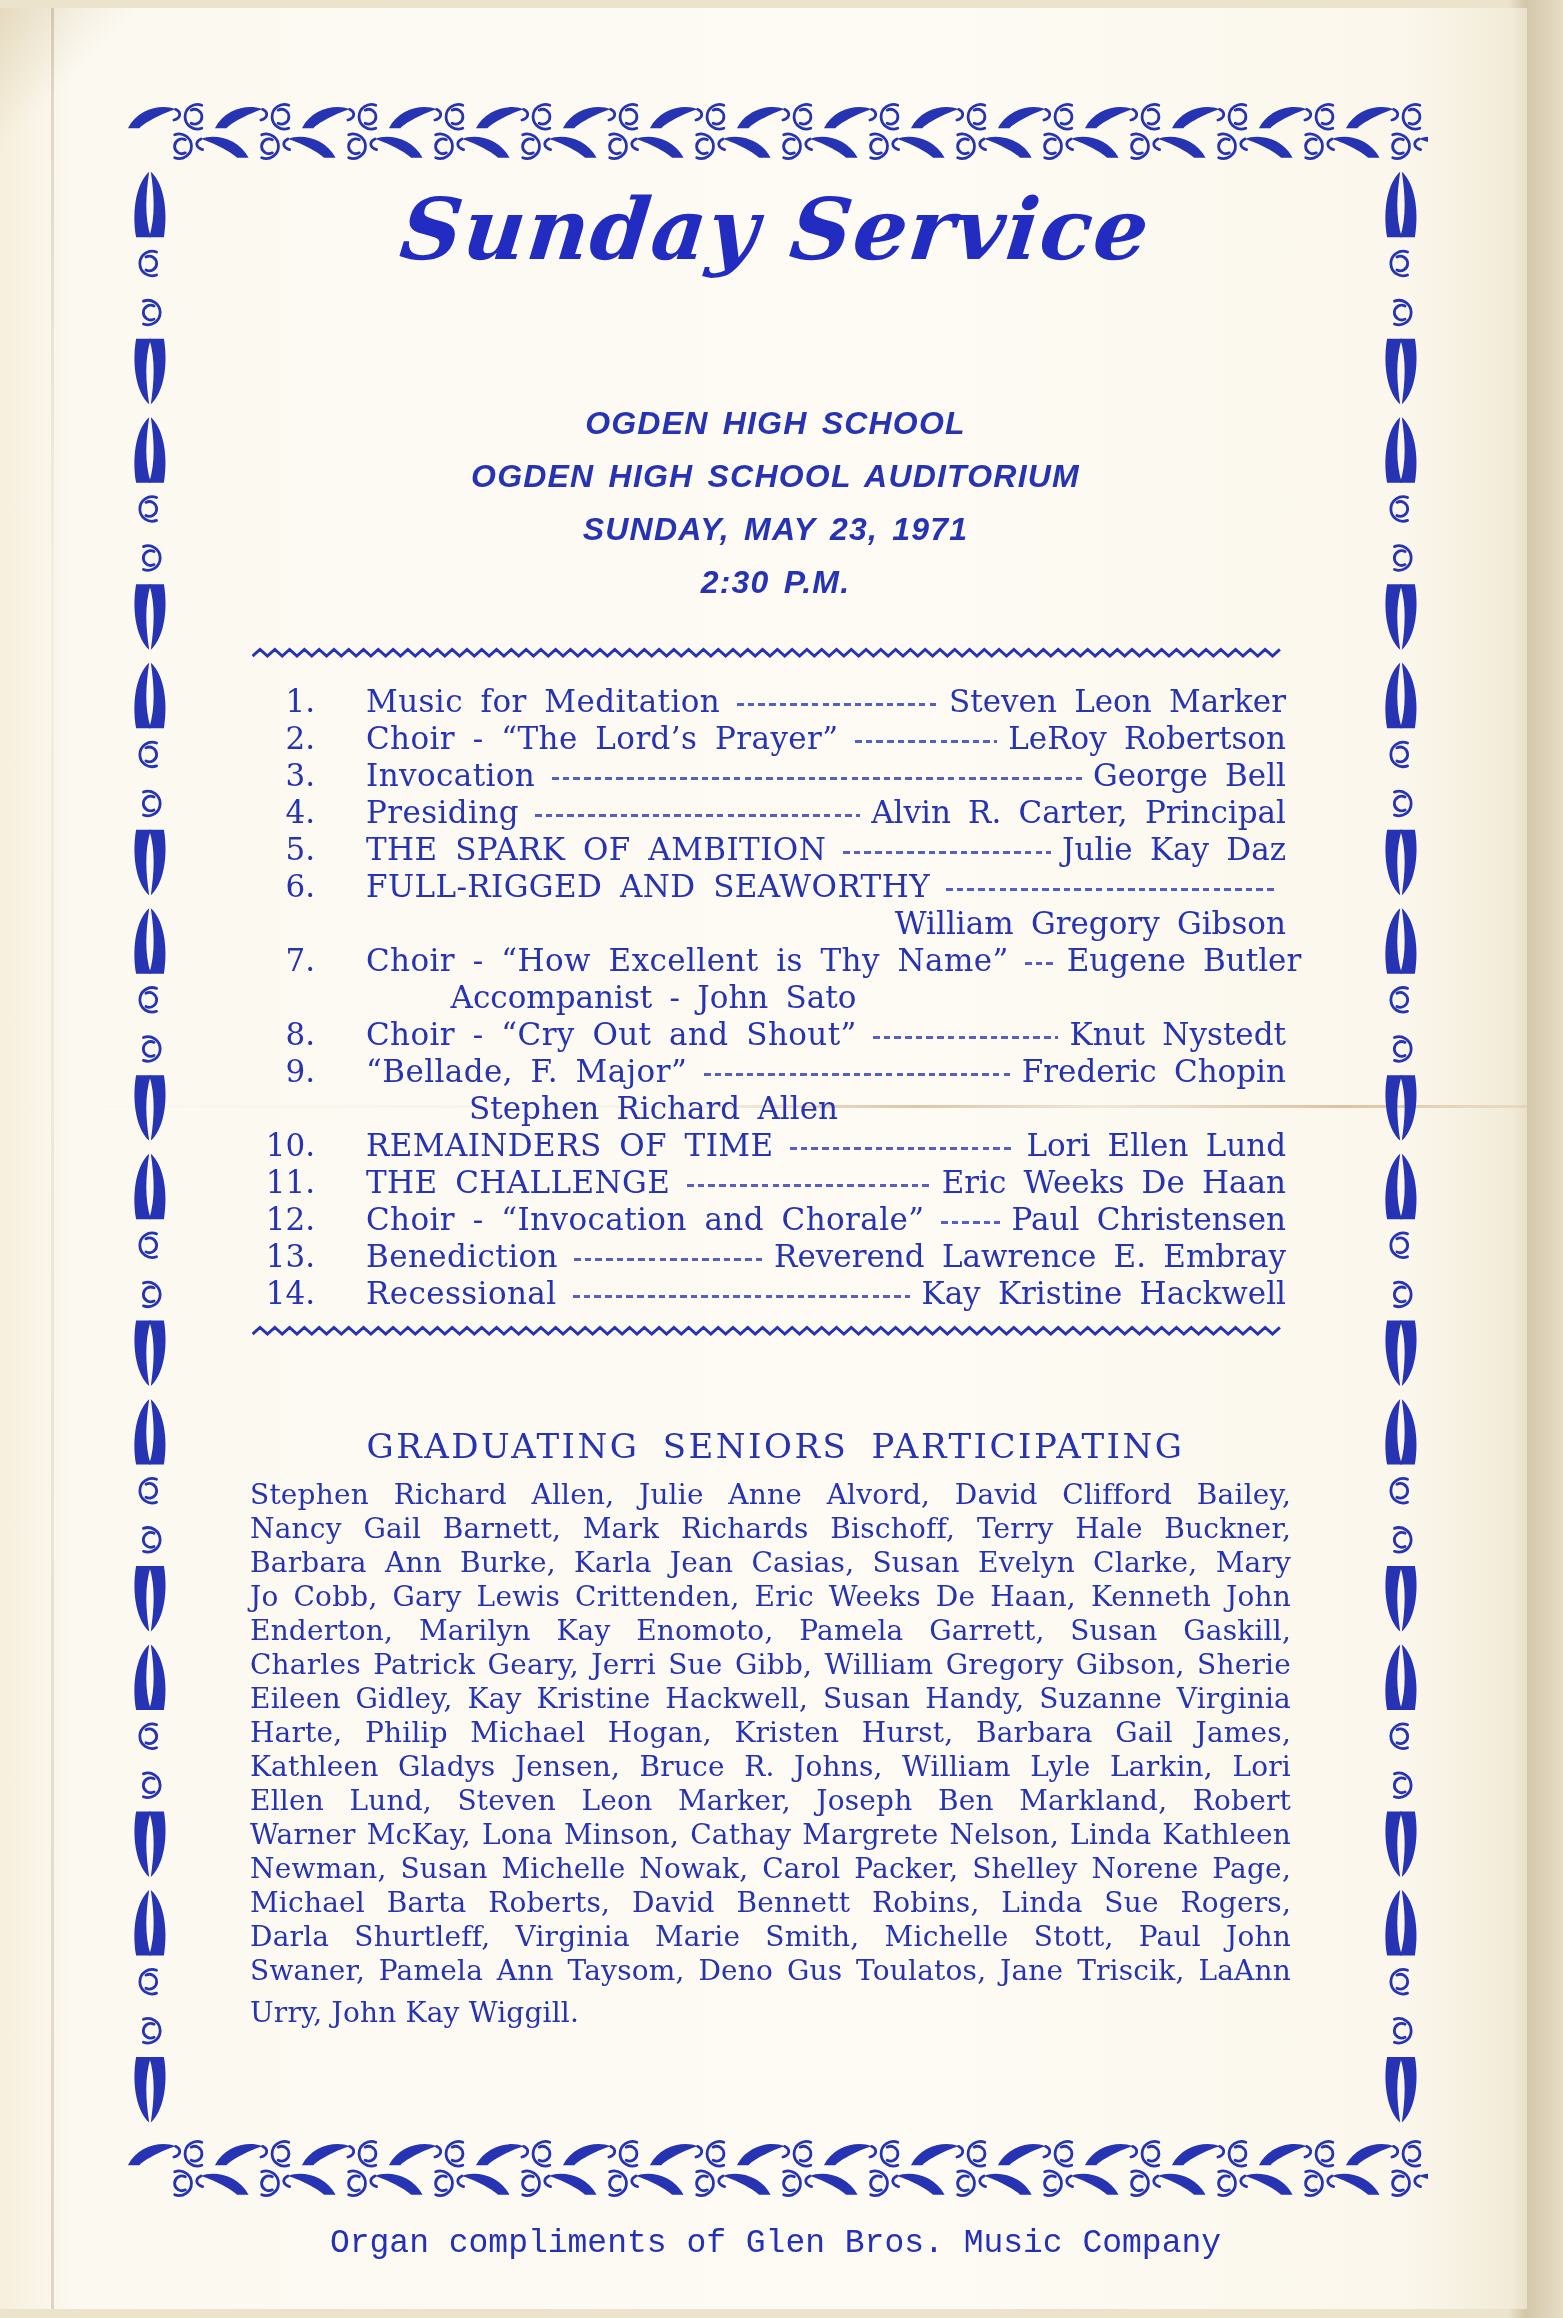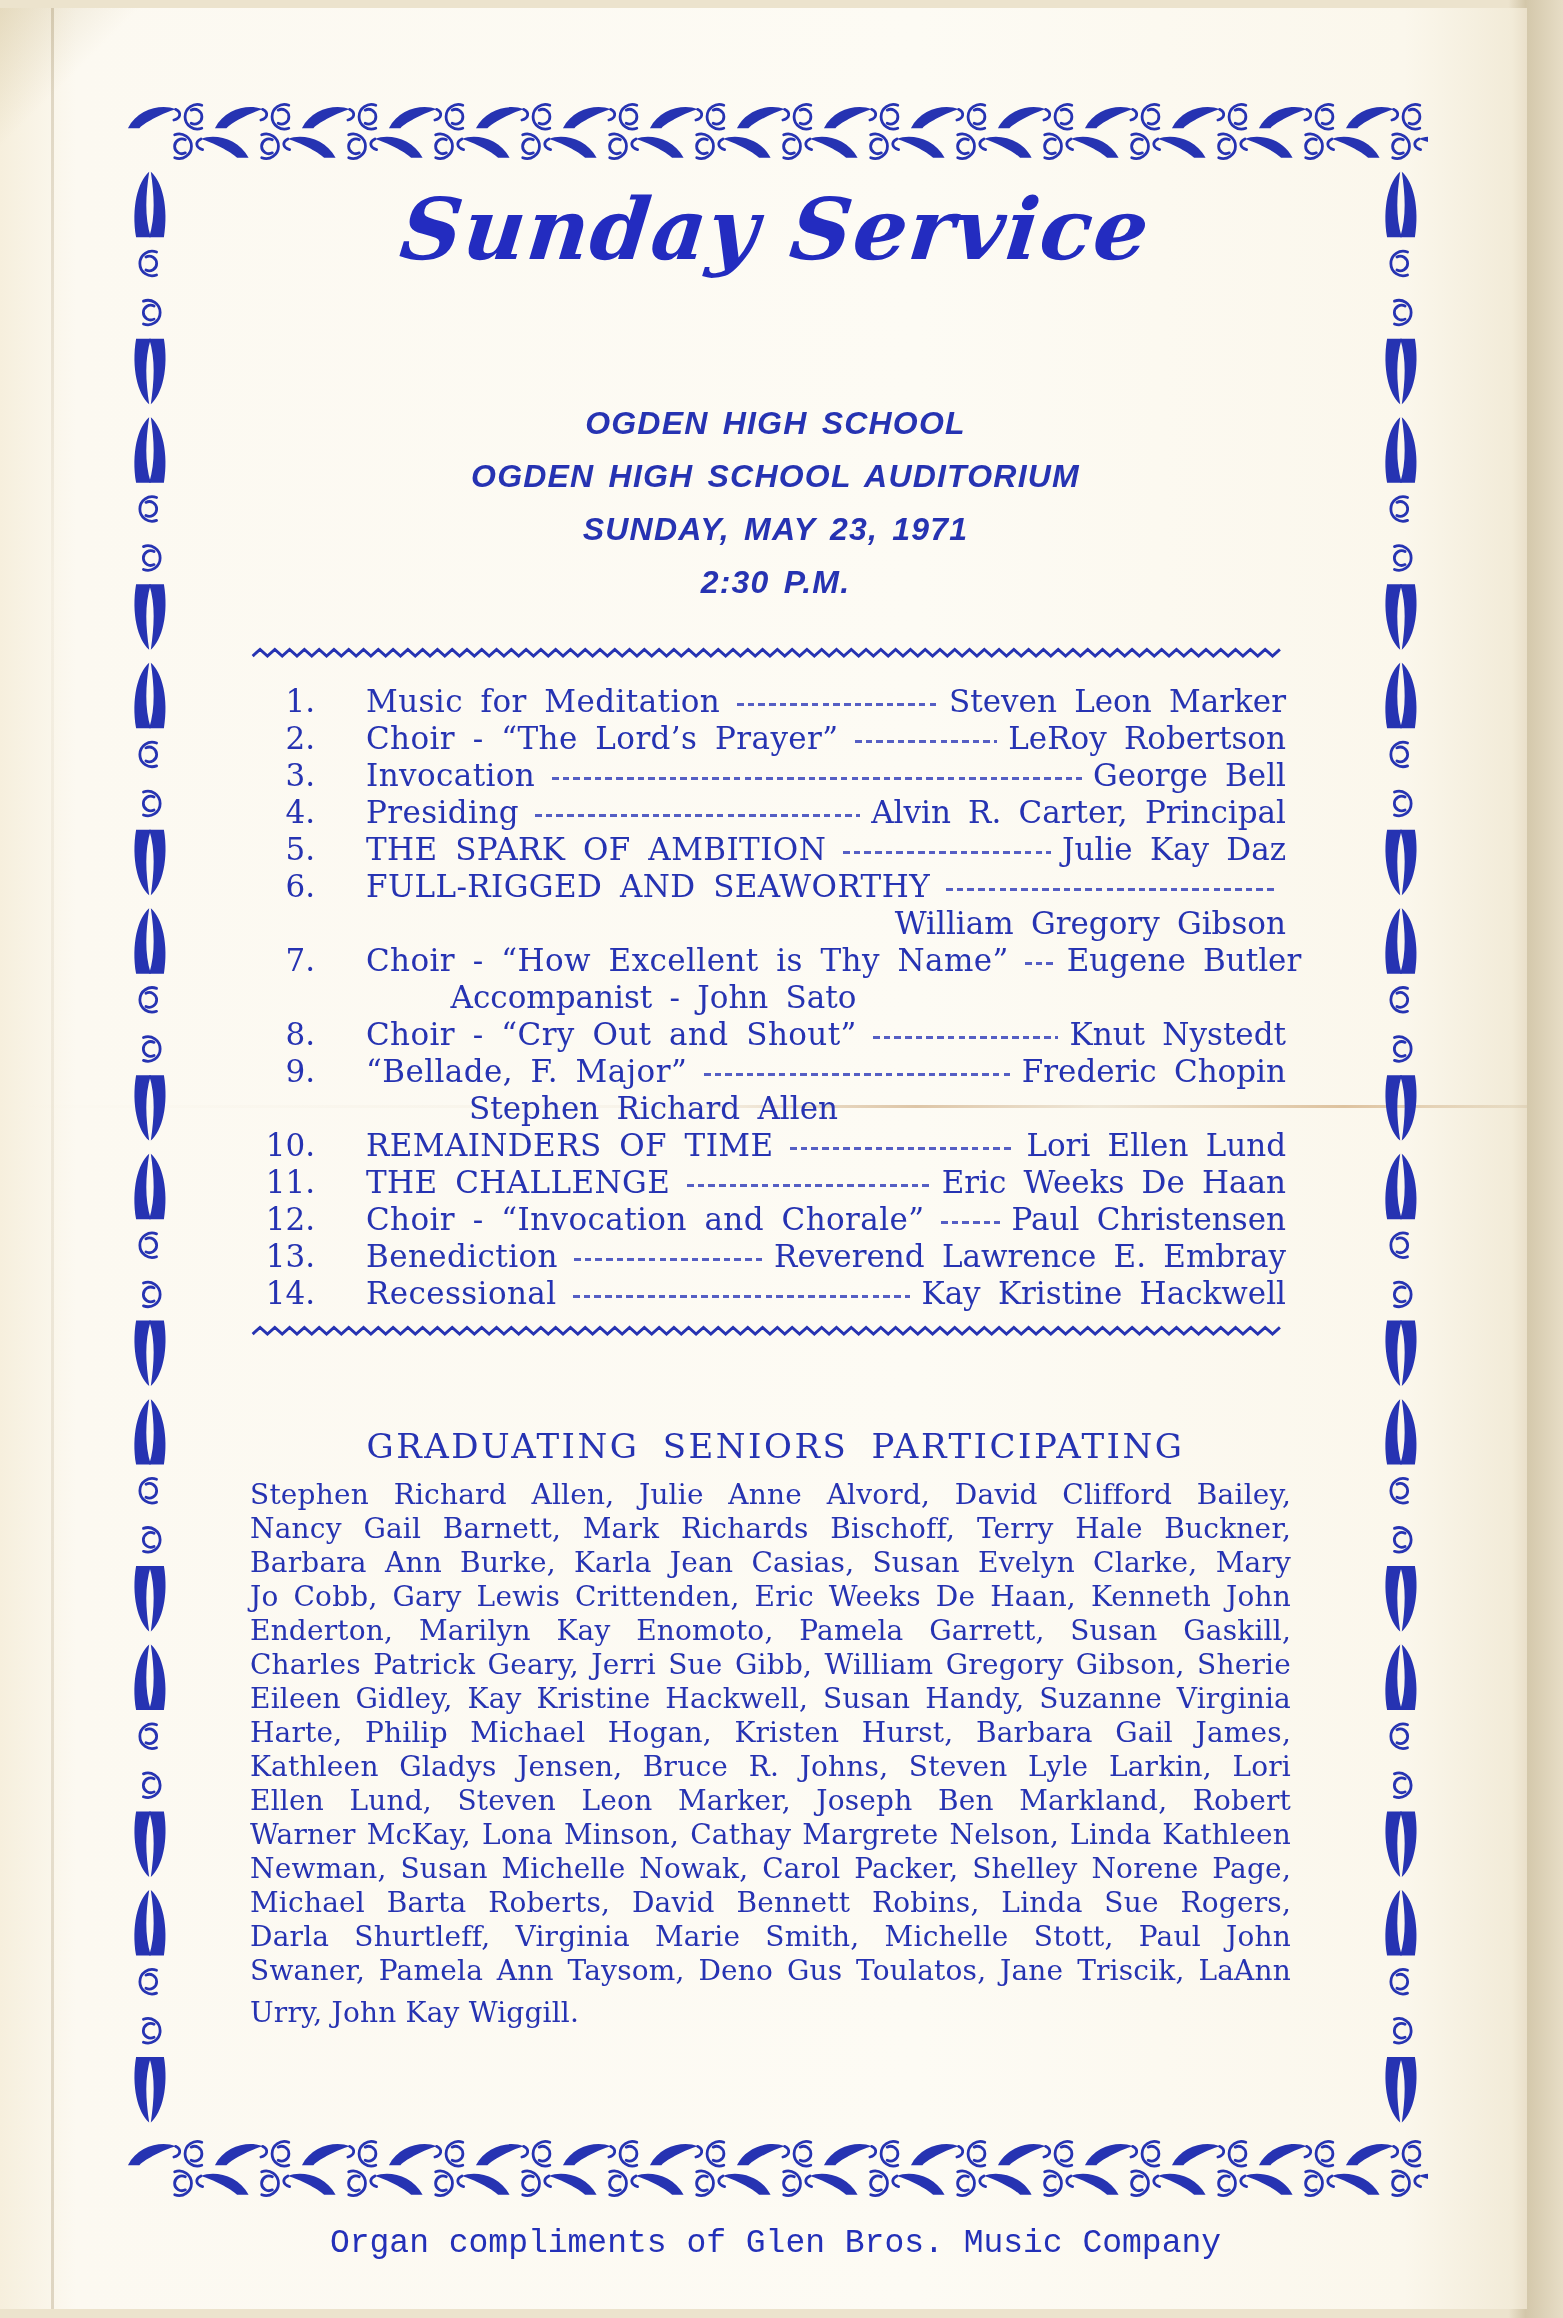--- a/index.html
+++ b/index.html
@@ -959,21 +959,21 @@
 
     <div class="seniors">
         <div class="seniors-line">Stephen Richard Allen, Julie Anne Alvord, David Clifford Bailey,</div>
         <div class="seniors-line">Nancy Gail Barnett, Mark Richards Bischoff, Terry Hale Buckner,</div>
         <div class="seniors-line">Barbara Ann Burke, Karla Jean Casias, Susan Evelyn Clarke, Mary</div>
         <div class="seniors-line">Jo Cobb, Gary Lewis Crittenden, Eric Weeks De Haan, Kenneth John</div>
         <div class="seniors-line">Enderton, Marilyn Kay Enomoto, Pamela Garrett, Susan Gaskill,</div>
         <div class="seniors-line">Charles Patrick Geary, Jerri Sue Gibb, William Gregory Gibson, Sherie</div>
         <div class="seniors-line">Eileen Gidley, Kay Kristine Hackwell, Susan Handy, Suzanne Virginia</div>
         <div class="seniors-line">Harte, Philip Michael Hogan, Kristen Hurst, Barbara Gail James,</div>
-        <div class="seniors-line">Kathleen Gladys Jensen, Bruce R. Johns, Steven Lyle Larkin, Lori</div>
+        <div class="seniors-line">Kathleen Gladys Jensen, Bruce R. Johns, William Lyle Larkin, Lori</div>
         <div class="seniors-line">Ellen Lund, Steven Leon Marker, Joseph Ben Markland, Robert</div>
         <div class="seniors-line">Warner McKay, Lona Minson, Cathay Margrete Nelson, Linda Kathleen</div>
         <div class="seniors-line">Newman, Susan Michelle Nowak, Carol Packer, Shelley Norene Page,</div>
         <div class="seniors-line">Michael Barta Roberts, David Bennett Robins, Linda Sue Rogers,</div>
         <div class="seniors-line">Darla Shurtleff, Virginia Marie Smith, Michelle Stott, Paul John</div>
         <div class="seniors-line">Swaner, Pamela Ann Taysom, Deno Gus Toulatos, Jane Triscik, LaAnn</div>
         <div class="seniors-line last">Urry, John Kay Wiggill.</div>
       </div>
 
     <div class="footer">Organ compliments of Glen Bros. Music Company</div>

